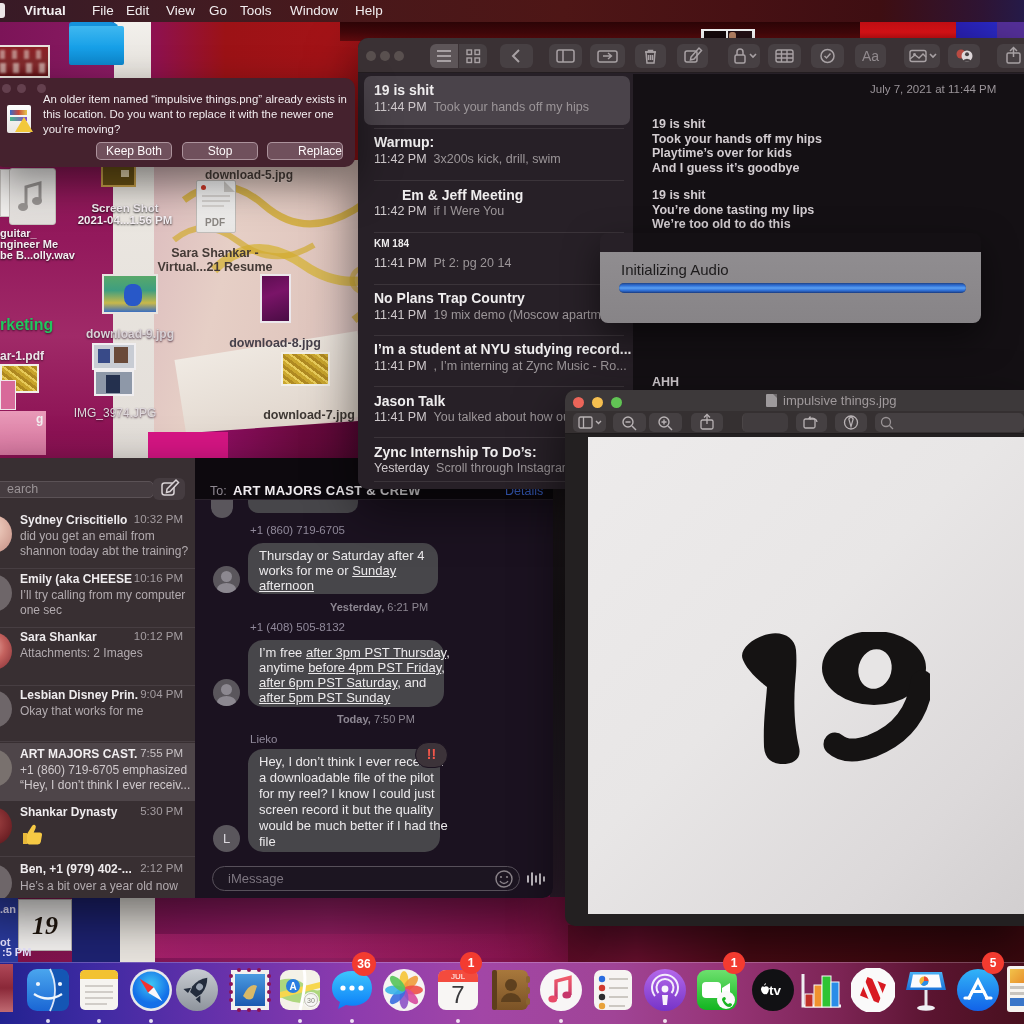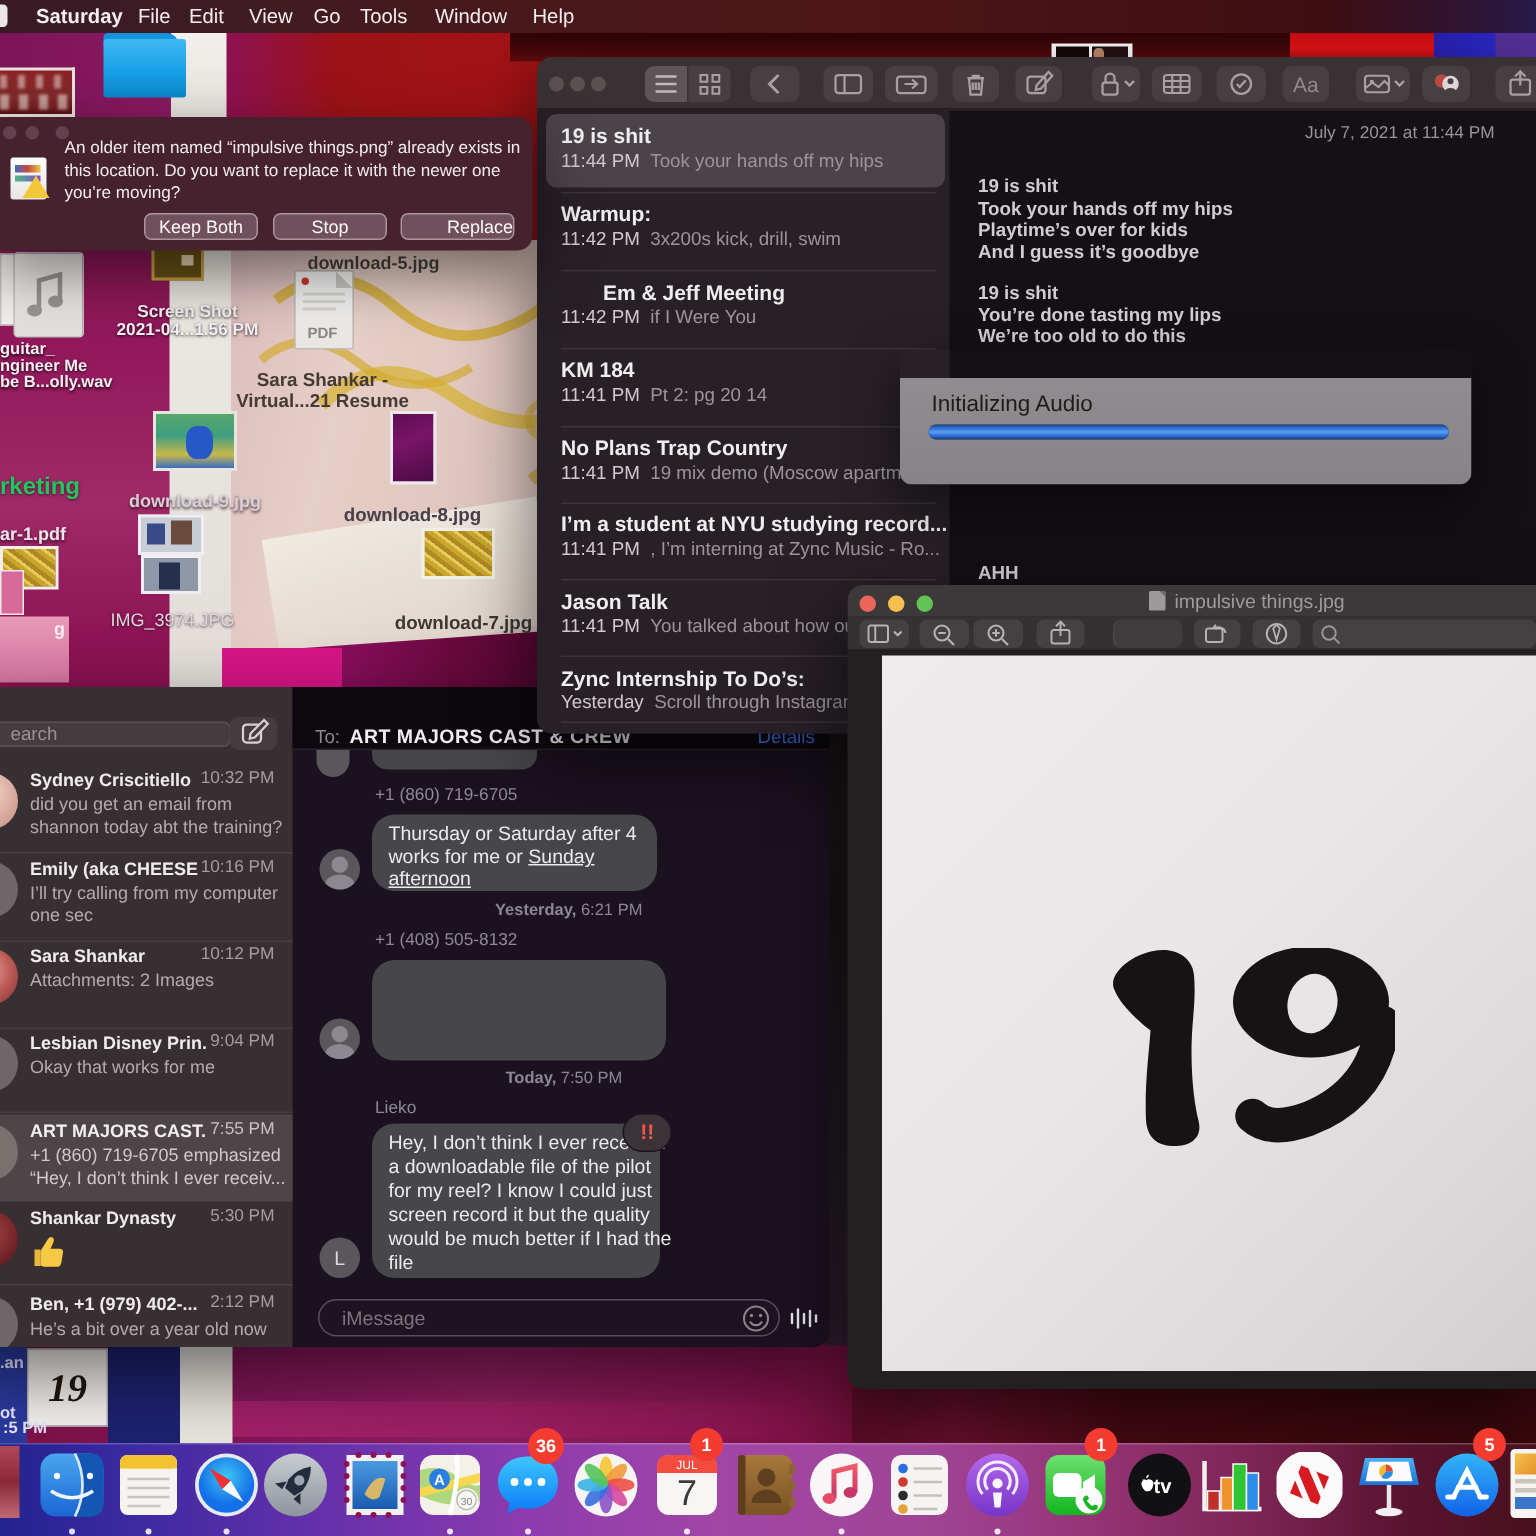--- a/index.html
+++ b/index.html
@@ -255,21 +255,21 @@
     <div class="abs" style="left:6px;top:38px;width:266px;height:49px;background:#4a434a;border-radius:7px;"></div>
     <div class="abs" style="left:16px;top:44px;color:#efedee;font-weight:bold;font-size:14px;">19 is shit</div>
     <div class="abs" style="left:16px;top:62px;color:#c7c1c4;"><b style="font-weight:normal;color:#cfc9cc;">11:44 PM</b>&nbsp;&nbsp;<span style="color:#9b9598;">Took your hands off my hips</span></div>
     <div class="abs" style="left:16px;top:90px;width:250px;border-top:1px solid #3b343a;"></div>
     <div class="abs" style="left:16px;top:96px;color:#efedee;font-weight:bold;font-size:14px;">Warmup:</div>
     <div class="abs" style="left:16px;top:114px;color:#cfc9cc;">11:42 PM&nbsp;&nbsp;<span style="color:#9b9598;">3x200s kick, drill, swim</span></div>
     <div class="abs" style="left:16px;top:142px;width:250px;border-top:1px solid #3b343a;"></div>
     <div class="abs" style="left:16px;top:149px;color:#efedee;font-weight:bold;font-size:14px;padding-left:28px;">Em &amp; Jeff Meeting</div>
     <div class="abs" style="left:16px;top:166px;color:#cfc9cc;">11:42 PM&nbsp;&nbsp;<span style="color:#9b9598;">if I Were You</span></div>
     <div class="abs" style="left:16px;top:194px;width:250px;border-top:1px solid #3b343a;"></div>
-    <div class="abs" style="left:16px;top:200px;color:#efedee;font-weight:bold;font-size:14px;">KM 184</div>
+    <div class="abs" style="left:16px;top:200px;color:#efedee;font-weight:bold;font-size:10px;">KM 184</div>
     <div class="abs" style="left:16px;top:218px;color:#cfc9cc;">11:41 PM&nbsp;&nbsp;<span style="color:#9b9598;">Pt 2: pg 20 14</span></div>
     <div class="abs" style="left:16px;top:246px;width:250px;border-top:1px solid #3b343a;"></div>
     <div class="abs" style="left:16px;top:252px;color:#efedee;font-weight:bold;font-size:14px;">No Plans Trap Country</div>
     <div class="abs" style="left:16px;top:270px;width:260px;white-space:nowrap;overflow:hidden;color:#cfc9cc;">11:41 PM&nbsp;&nbsp;<span style="color:#9b9598;">19 mix demo (Moscow apartmen</span></div>
     <div class="abs" style="left:16px;top:297px;width:250px;border-top:1px solid #3b343a;"></div>
     <div class="abs" style="left:16px;top:303px;width:258px;white-space:nowrap;overflow:hidden;color:#efedee;font-weight:bold;font-size:14px;">I’m a student at NYU studying record...</div>
     <div class="abs" style="left:16px;top:321px;width:258px;white-space:nowrap;overflow:hidden;color:#cfc9cc;">11:41 PM&nbsp;&nbsp;<span style="color:#9b9598;">, I’m interning at Zync Music - Ro...</span></div>
     <div class="abs" style="left:16px;top:348px;width:250px;border-top:1px solid #3b343a;"></div>
     <div class="abs" style="left:16px;top:355px;color:#efedee;font-weight:bold;font-size:14px;">Jason Talk</div>
     <div class="abs" style="left:16px;top:372px;width:258px;white-space:nowrap;overflow:hidden;color:#cfc9cc;">11:41 PM&nbsp;&nbsp;<span style="color:#9b9598;">You talked about how our</span></div>
@@ -370,20 +370,21 @@
     <div class="abs" style="left:64px;top:90px;color:#eceaec;">Thursday or Saturday after 4<br>works for me or <u>Sunday</u><br><u>afternoon</u></div>
     <div class="abs" style="left:18px;top:108px;width:27px;height:27px;border-radius:50%;background:#5a565c;overflow:hidden;">
         <div class="abs" style="left:8px;top:5px;width:11px;height:11px;border-radius:50%;background:#8c8890;"></div>
         <div class="abs" style="left:4px;top:17px;width:19px;height:12px;border-radius:50% 50% 0 0;background:#8c8890;"></div>
       </div>
 
     <div class="abs" style="left:135px;top:143px;color:#8d8792;font-size:11px;"><b>Yesterday,</b> 6:21 PM</div>
     <div class="abs" style="left:55px;top:163px;color:#90899a;font-size:11.5px;">+1 (408) 505-8132</div>
 
     <div class="abs" style="left:53px;top:182px;width:196px;height:67px;border-radius:15px;background:#47464a;"></div>
+    <div class="abs" style="left:64px;top:187px;color:#eceaec;">I’m free <u>after 3pm PST Thursday</u>,<br>anytime <u>before 4pm PST Friday</u>,<br><u>after 6pm PST Saturday</u>, and<br><u>after 5pm PST Sunday</u></div>
     <div class="abs" style="left:18px;top:221px;width:27px;height:27px;border-radius:50%;background:#5a565c;overflow:hidden;">
         <div class="abs" style="left:8px;top:5px;width:11px;height:11px;border-radius:50%;background:#8c8890;"></div>
         <div class="abs" style="left:4px;top:17px;width:19px;height:12px;border-radius:50% 50% 0 0;background:#8c8890;"></div>
       </div>
 
     <div class="abs" style="left:142px;top:255px;color:#8d8792;font-size:11px;"><b>Today,</b> 7:50 PM</div>
     <div class="abs" style="left:55px;top:275px;color:#90899a;font-size:11.5px;">Lieko</div>
 
     <div class="abs" style="left:53px;top:291px;width:192px;height:103px;border-radius:15px;background:#47464a;"></div>
     <div class="abs" style="left:64px;top:296px;color:#eceaec;line-height:16px;">Hey, I don’t think I ever received<br>a downloadable file of the pilot<br>for my reel? I know I could just<br>screen record it but the quality<br>would be much better if I had the<br>file</div>
@@ -502,21 +503,21 @@
     <div class="abs" style="left:8px;top:12px;width:0;height:0;border-left:9px solid transparent;border-right:9px solid transparent;border-bottom:15px solid #f2c83a;"></div>
   </div>
   <div class="abs" style="left:49px;top:14px;width:312px;color:#f2ecef;font-size:11.4px;line-height:15px;white-space:nowrap;">An older item named “impulsive things.png” already exists in<br>this location. Do you want to replace it with the newer one<br>you’re moving?</div>
   <div class="abs" style="left:102px;top:64px;width:76px;height:18px;border-radius:5px;background:rgba(236,214,224,.26);border:1px solid rgba(246,230,238,.45);color:#fdf8fa;font-size:12px;text-align:center;line-height:16px;">Keep Both</div>
   <div class="abs" style="left:188px;top:64px;width:76px;height:18px;border-radius:5px;background:rgba(236,214,224,.26);border:1px solid rgba(246,230,238,.45);color:#fdf8fa;font-size:12px;text-align:center;line-height:16px;">Stop</div>
   <div class="abs" style="left:273px;top:64px;width:76px;height:18px;border-radius:5px;background:rgba(236,214,224,.26);border:1px solid rgba(246,230,238,.45);color:#fdf8fa;font-size:12px;text-align:right;line-height:16px;">Replace</div>
 </div>
 
 <div class="abs" id="menubar" style="z-index:30;left:0;top:0;width:1024px;height:22px;background:linear-gradient(90deg,#381a26 0,#3f1c24 15%,#49181a 35%,#4e1616 55%,#471114 72%,#3e0e12 86%,#2e1434 96%,#251a48 100%);color:#f2edef;font-size:13.5px;">
   <div class="abs" style="left:-7px;top:3px;width:12px;height:15px;border-radius:3px;background:#ece6e8;"></div>
-  <div class="abs" style="left:24px;top:3px;font-weight:bold;">Saturday</div>
+  <div class="abs" style="left:24px;top:3px;font-weight:bold;">Virtual</div>
   <div class="abs" style="left:92px;top:3px;">File</div>
   <div class="abs" style="left:126px;top:3px;">Edit</div>
   <div class="abs" style="left:166px;top:3px;">View</div>
   <div class="abs" style="left:209px;top:3px;">Go</div>
   <div class="abs" style="left:240px;top:3px;">Tools</div>
   <div class="abs" style="left:290px;top:3px;">Window</div>
   <div class="abs" style="left:355px;top:3px;">Help</div>
 </div>
 
 <div class="abs" id="dock" style="z-index:40;left:0;top:962px;width:1024px;height:62px;background:linear-gradient(90deg,#222290 0,#3e2aa2 9%,#6230aa 20%,#8c3bae 34%,#a246a6 47%,#a04496 60%,#963476 71%,#7c2454 82%,#5a1430 91%,#48101e 100%);border-top:1px solid rgba(255,255,255,.22);">

